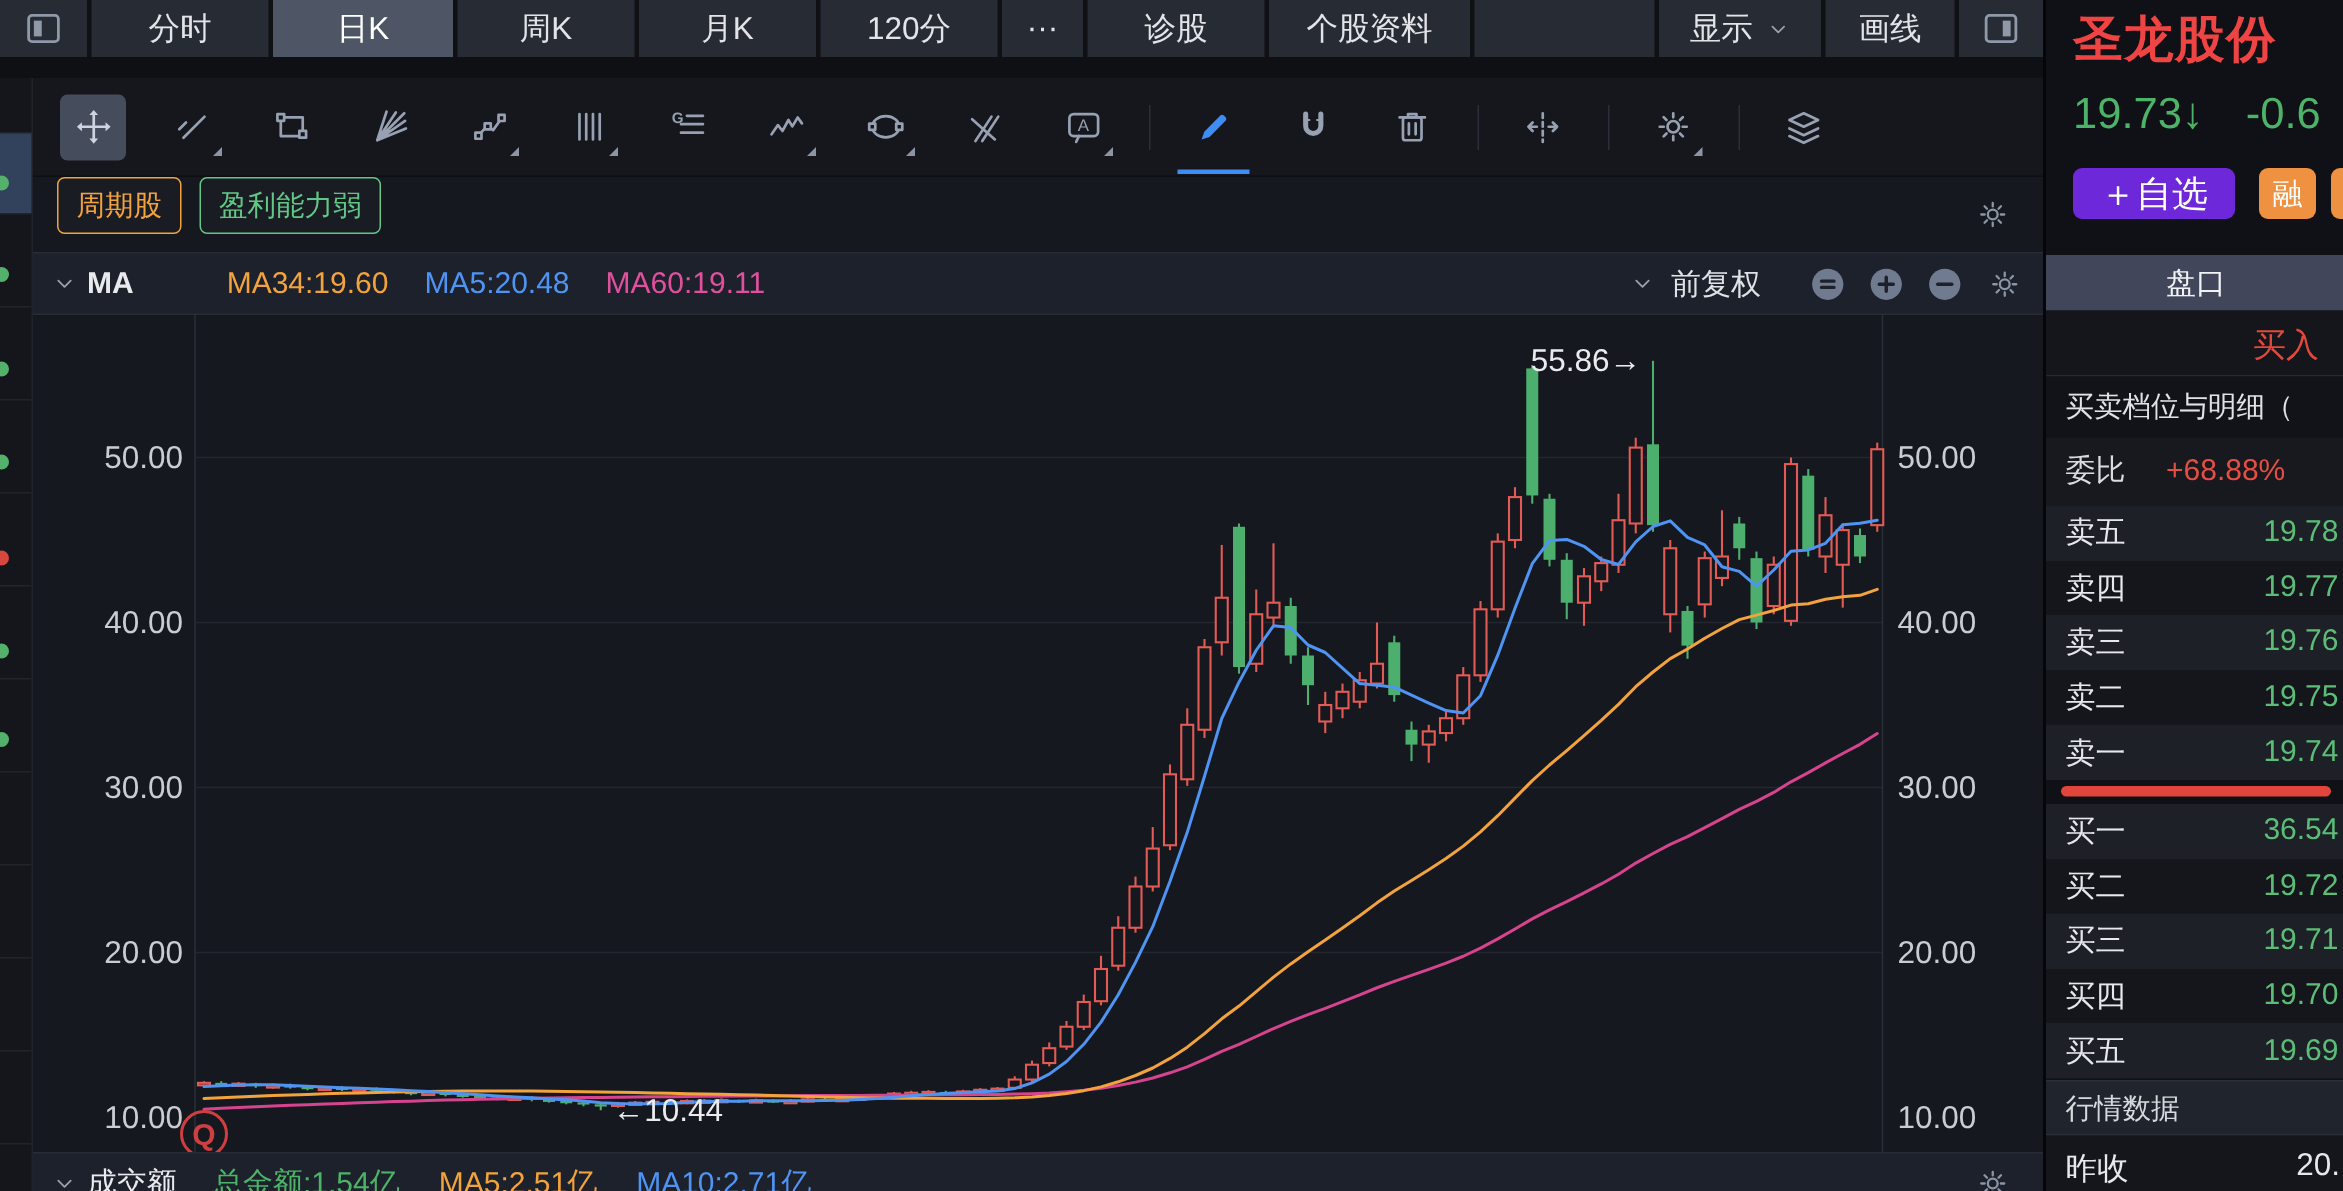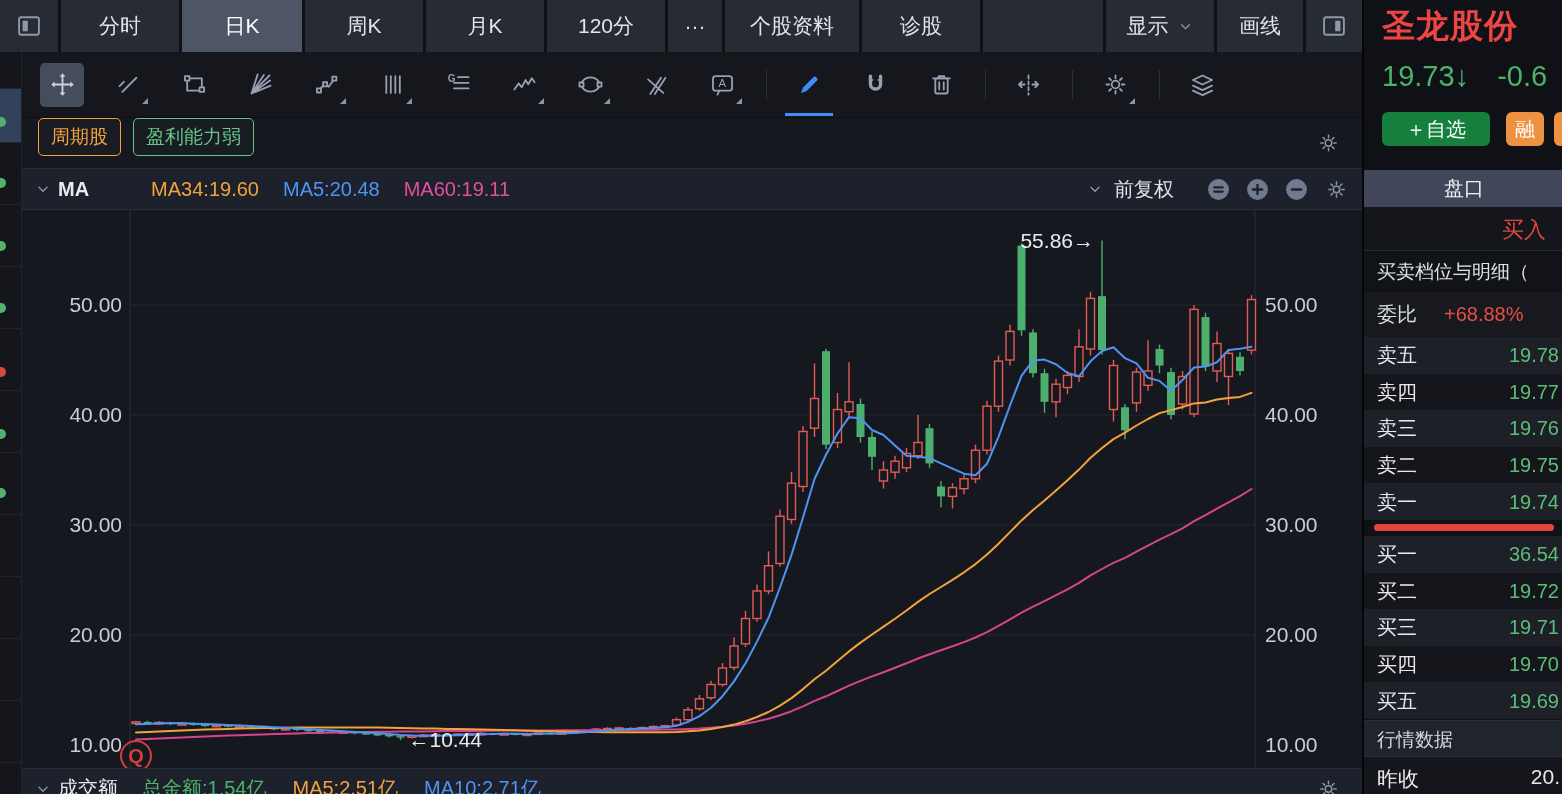--- a/index.html
+++ b/index.html
@@ -1,21 +1,21 @@
 <!DOCTYPE html>
 <html><head>
 <meta charset="utf-8">
 <style>
   * { margin:0; padding:0; box-sizing:border-box; }
   html,body { width:1562px; height:794px; overflow:hidden; background:#0e1014;
     font-family:"Liberation Sans","DejaVu Sans",sans-serif; }
   #app { position:relative; width:1562px; height:794px; background:#0e1014; }
 
   
-  #topbar { position:absolute; left:0; top:0; width:1362px; height:52px;
+  #topbar { position:absolute; left:0; top:0; width:1362px; height:38px;
     background:#0f1115; display:flex; align-items:stretch; }
   .tab-seg { background:#272b34; color:#e2e4e8; font-size:21px; display:flex;
     align-items:center; justify-content:center; margin-right:3px; cursor:default;
     white-space:nowrap; }
   .tab-seg.active { background:#4e5565; color:#ffffff; }
   .tab-seg .chev { margin-left:8px; color:#9aa3b2; display:flex; }
   .iconseg { color:#8f99a8; }
 
   
   #toolbar { position:absolute; left:22px; top:52px; width:1340px; height:66px;
@@ -73,21 +73,21 @@
   .strip-sep { position:absolute; left:0; width:22px; height:1px; background:#21242c; }
   .strip-dot { position:absolute; left:-4px; width:10px; height:10px; border-radius:50%; }
 
   
   #sidepanel { position:absolute; left:1362px; top:0; width:200px; height:794px;
     background:#0f1116; border-left:2px solid #05060a; overflow:hidden; }
   #stock-name { position:absolute; left:18px; top:4px; font-size:33px;
     font-weight:600; color:#ef4444; letter-spacing:1px; }
   #price-row { position:absolute; left:18px; top:60px; font-size:29px; white-space:nowrap; }
   #btn-watch { position:absolute; left:18px; top:112px; width:108px; height:34px;
-    background:#15803d; border-radius:6px; color:#fff; font-size:20px;
+    background:#6d28d9; border-radius:6px; color:#fff; font-size:24px;
     display:flex; align-items:center; justify-content:center; }
   #badge-rong { position:absolute; left:142px; top:112px; width:38px; height:34px;
     background:#ee9140; border-radius:6px; color:#fff; font-size:20px;
     display:flex; align-items:center; justify-content:center; }
   #badge-clip { position:absolute; left:190px; top:112px; width:16px; height:34px;
     background:#ee9140; border-radius:6px 0 0 6px; }
   #pankou-bar { position:absolute; left:0; top:170px; width:200px; height:37px;
     background:#41465a; color:#f0f2f4; font-size:20px; display:flex;
     align-items:center; justify-content:center; }
   #buy-row { position:absolute; left:0; top:207px; width:200px; height:44px;
@@ -129,22 +129,22 @@
           <rect x="3.5" y="4.5" width="17" height="15" rx="2"></rect>
           <rect x="6.5" y="7.5" width="4.5" height="9" fill="currentColor" stroke="none"></rect>
         </svg>
       </div>
       <div class="tab-seg" style="width:118px;">分时</div>
       <div class="tab-seg active" style="width:120px;">日K</div>
       <div class="tab-seg" style="width:118px;">周K</div>
       <div class="tab-seg" style="width:118px;">月K</div>
       <div class="tab-seg" style="width:118px;">120分</div>
       <div class="tab-seg" style="width:54px;">···</div>
+      <div class="tab-seg" style="width:118px;">诊股</div>
       <div class="tab-seg" style="width:134px;">个股资料</div>
-      <div class="tab-seg" style="width:118px;">诊股</div>
       <div class="tab-seg" style="flex:1;"></div>
       <div class="tab-seg" style="width:108px;">
         <span>显示</span>
         <span class="chev">
           <svg viewBox="0 0 24 24" width="17" height="17" fill="none" stroke="currentColor" stroke-width="1.6" stroke-linecap="round" stroke-linejoin="round">
             <path d="M6.5 9.5L12 15l5.5-5.5"></path>
           </svg>
         </span>
       </div>
       <div class="tab-seg" style="width:86px;">画线</div>

